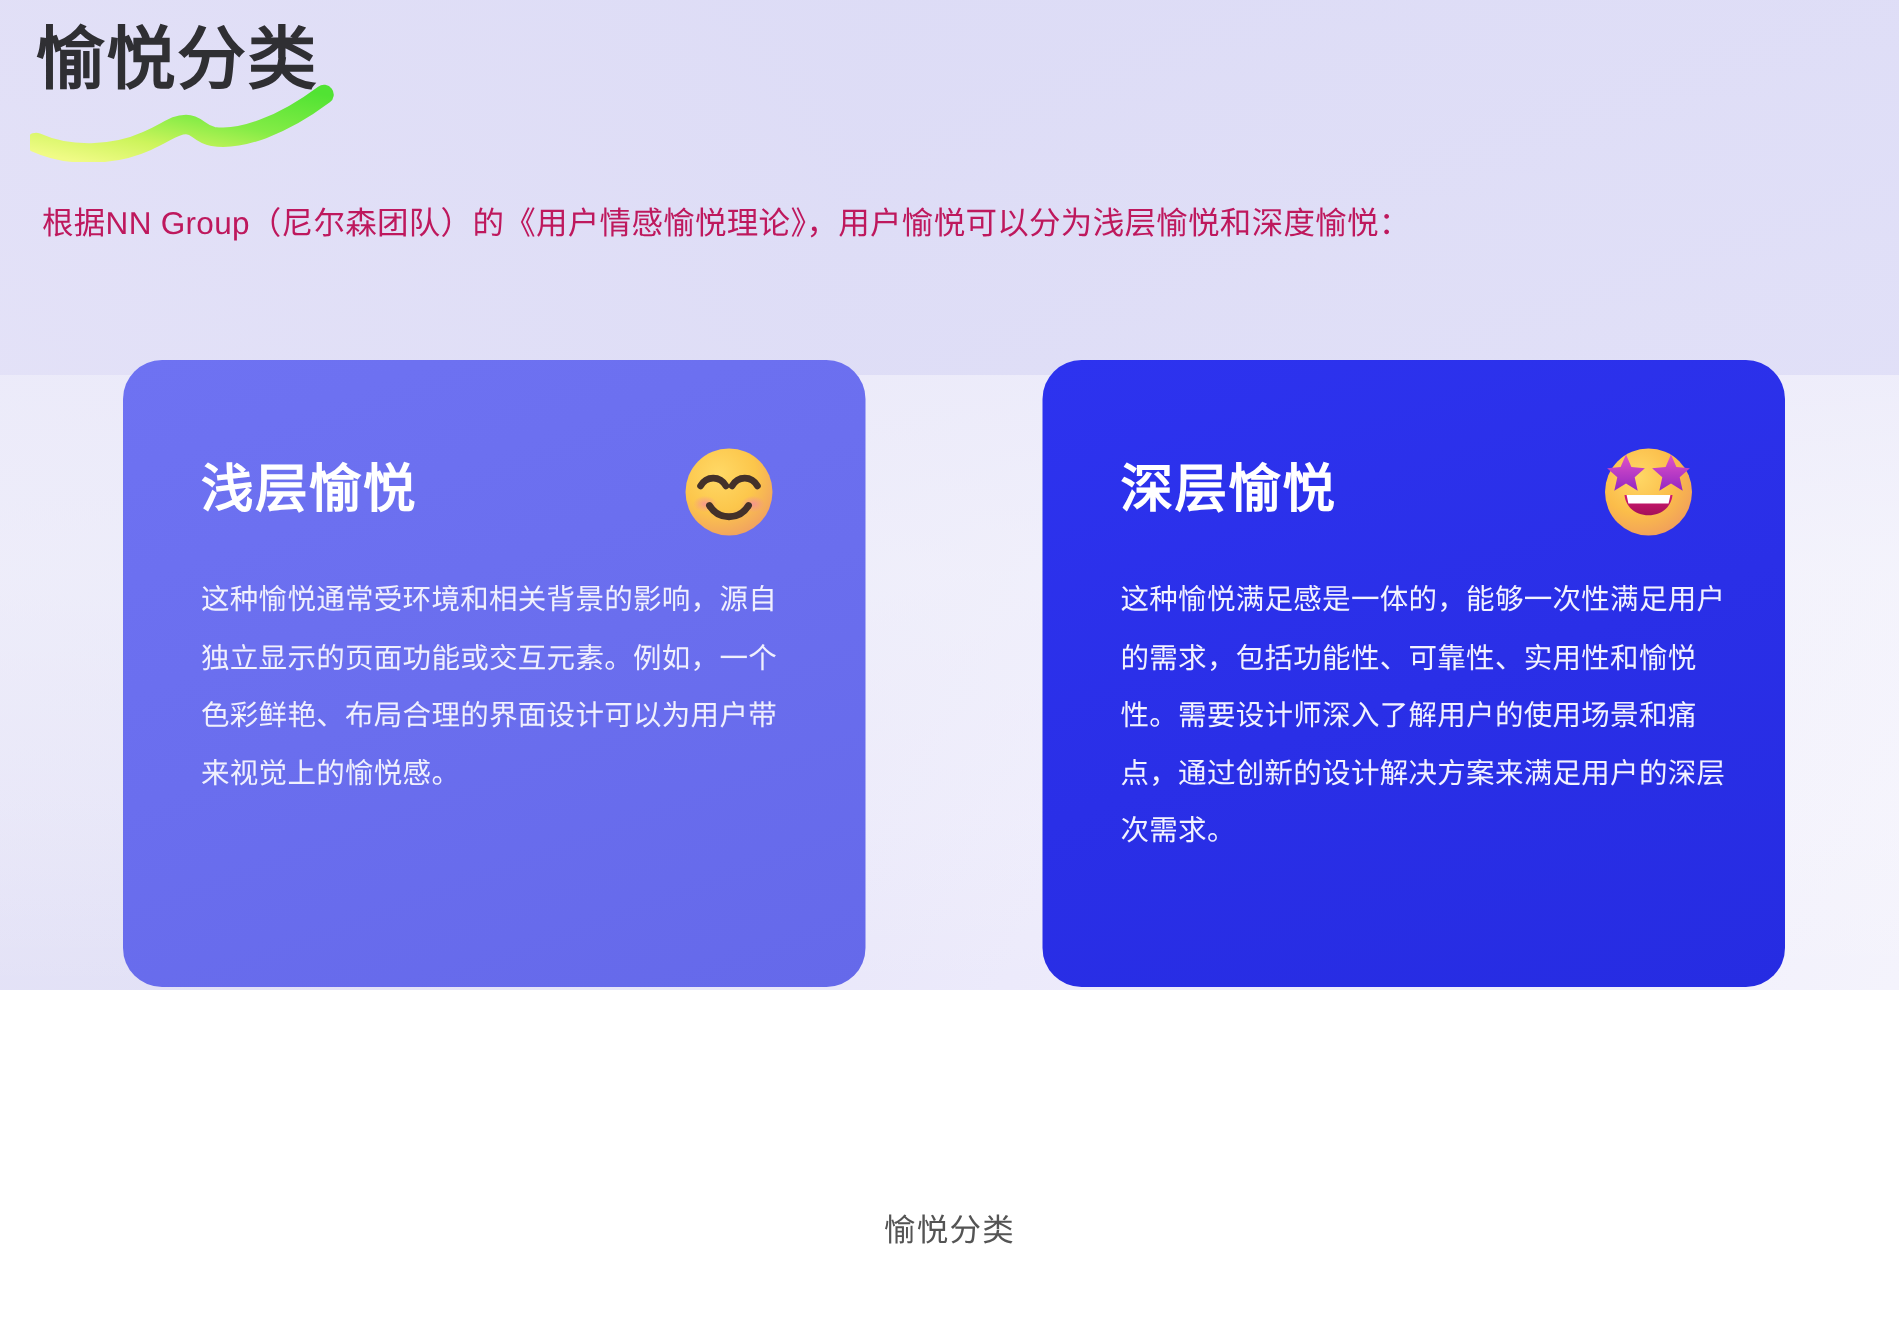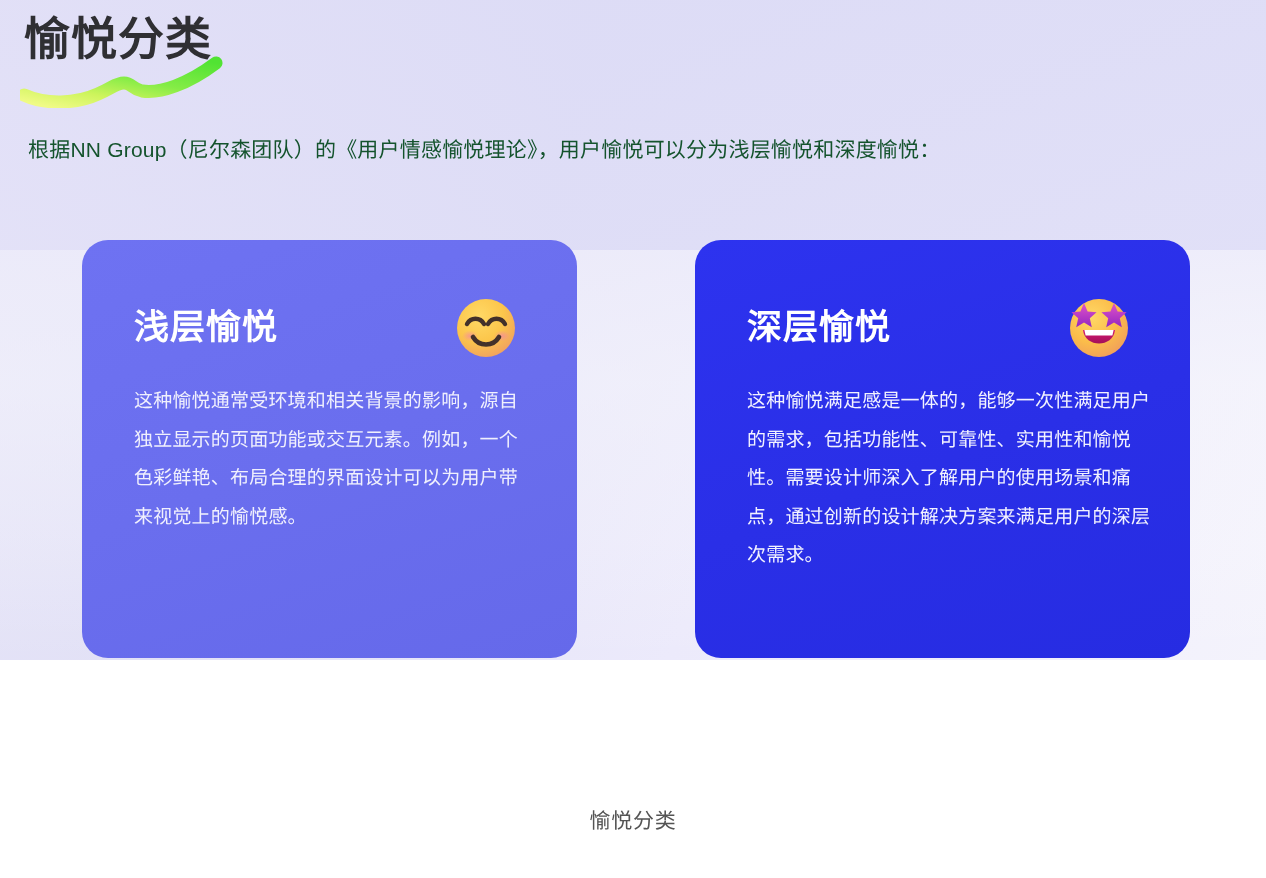--- a/index.html
+++ b/index.html
@@ -89,21 +89,21 @@
   }
 
   
   .intro {
     position: absolute;
     left: 28px;
     top: 133px;
     width: 1210px;
     font-size: 21px;
     line-height: 34px;
-    color: #14532d;
+    color: #be185d;
     letter-spacing: 0.2px;
     white-space: nowrap;
   }
 
   
   .cards {
     position: absolute;
     left: 0;
     top: 240px;
     width: 1266px;

